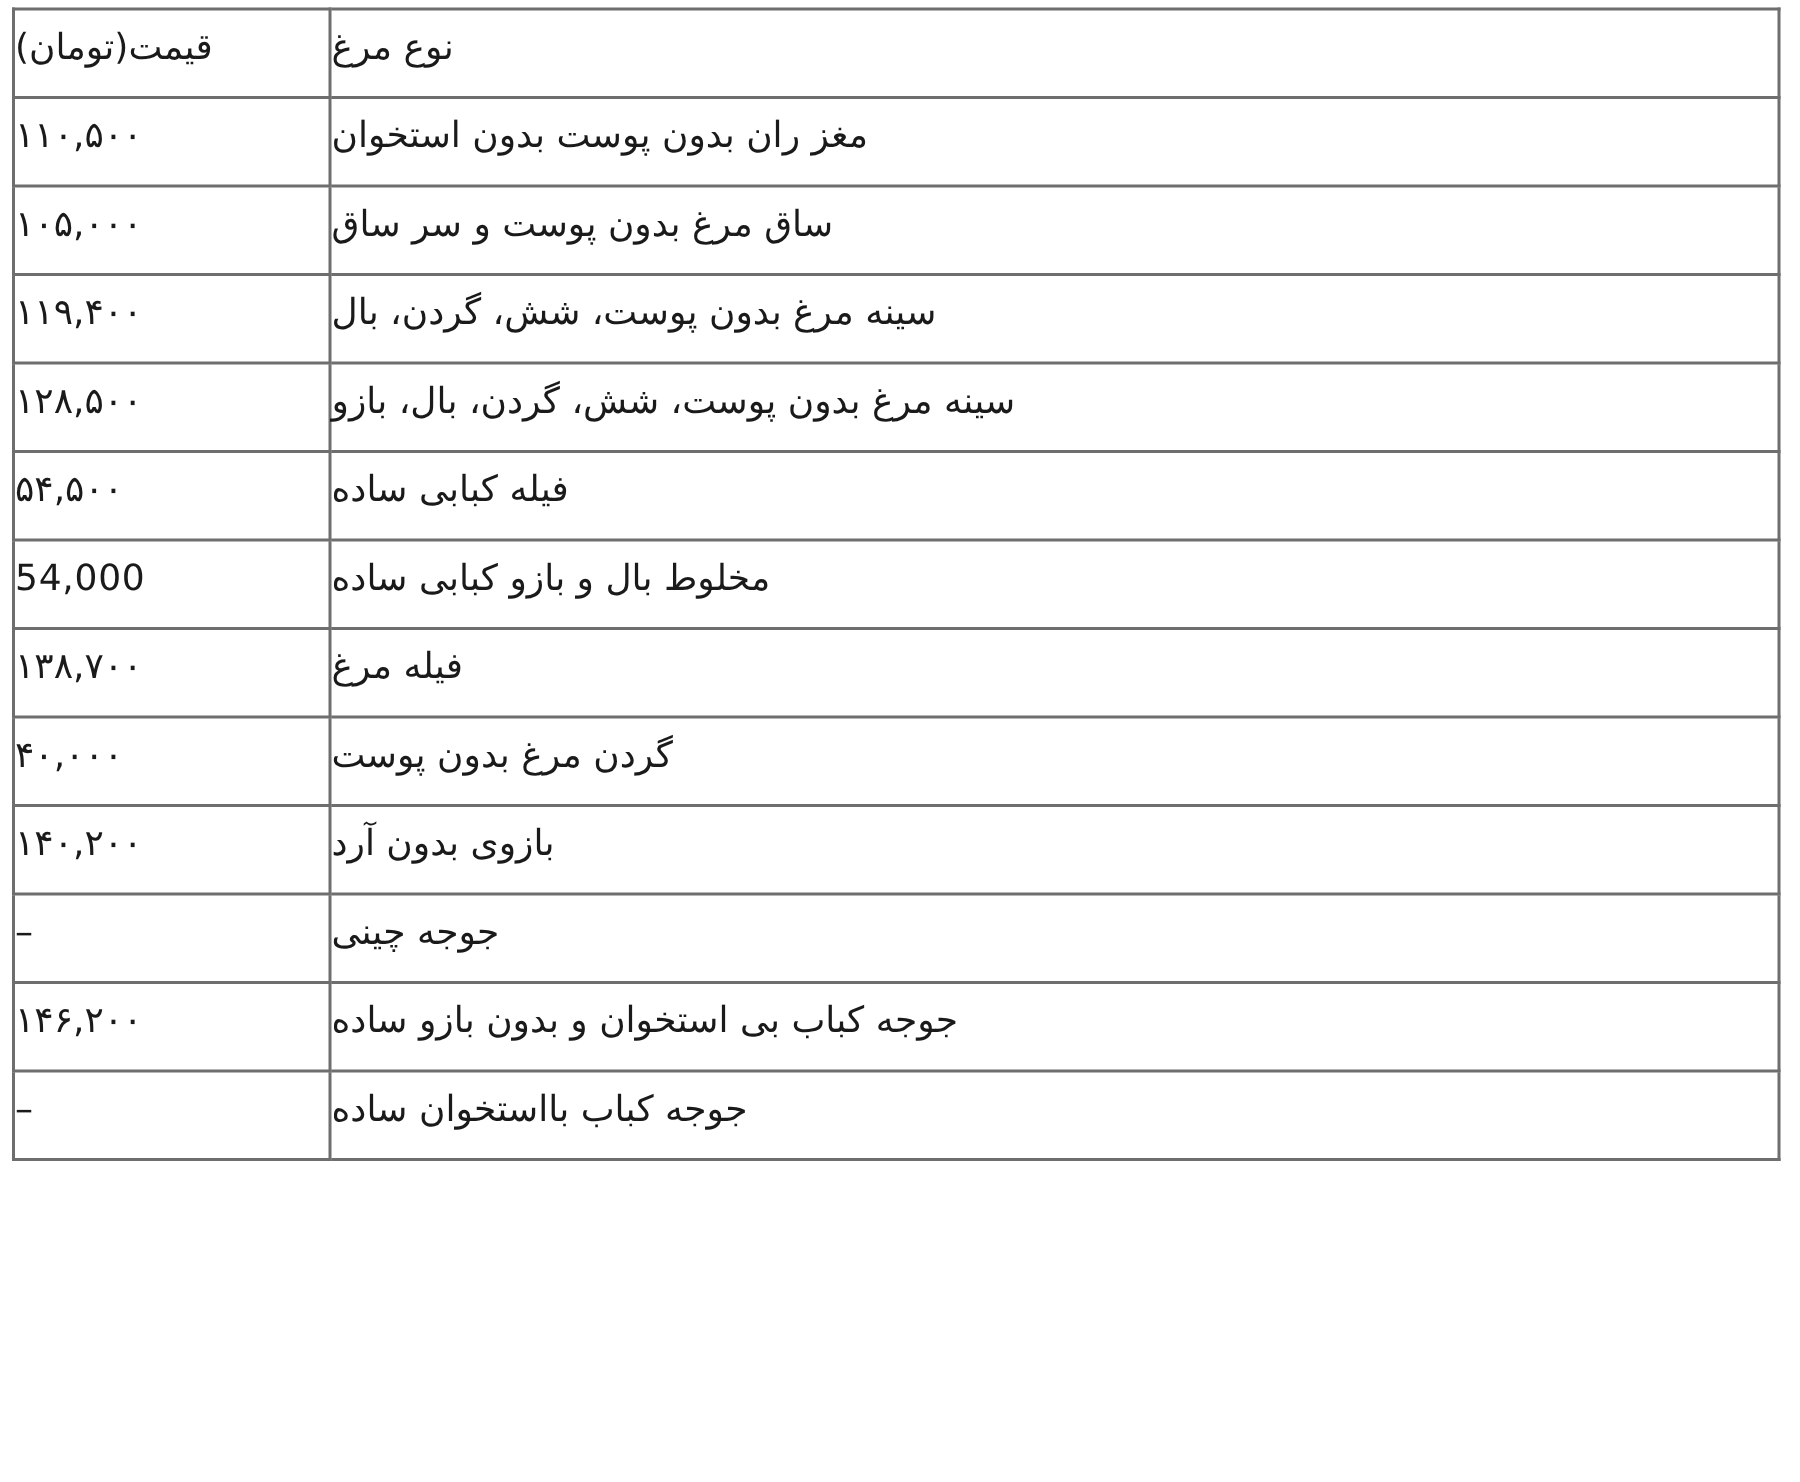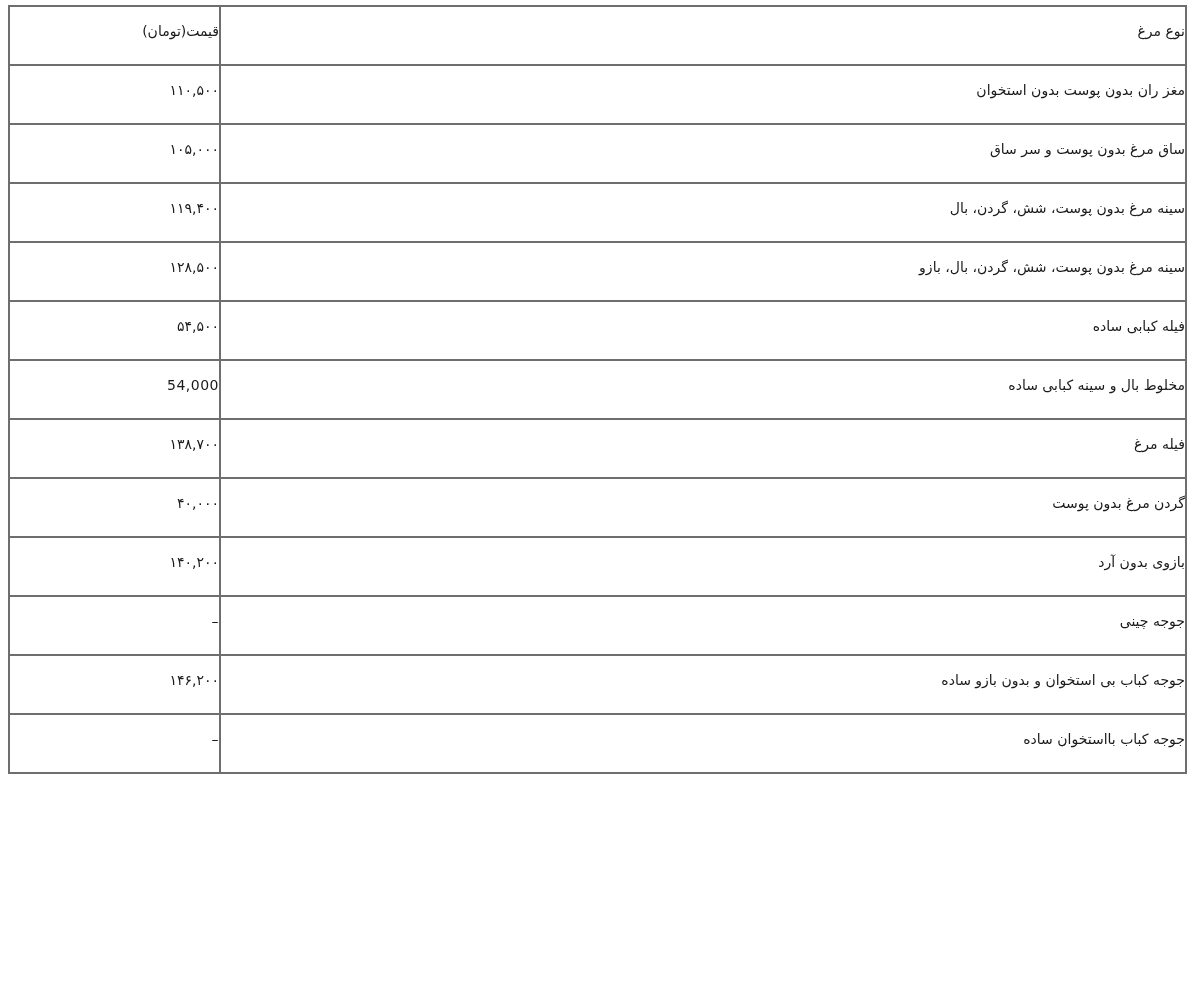--- a/index.html
+++ b/index.html
@@ -21,24 +21,24 @@
       top: 5px;
       width: 1179px;
       border-collapse: collapse;
       table-layout: fixed;
       direction: ltr;
     }
     .price-table td, .price-table th {
       border: 2px solid #6e6e6e;
       height: 57px;
       padding: 0;
-      text-align: right;
+      text-align: left;
       vertical-align: middle;
       font-weight: normal;
-      font-size: 14px;
+      font-size: 24px;
       direction: rtl;
       line-height: 1.1;
     }
     .price-table .col-price { width: 211px; }
     .price-table .col-type { width: auto; }
     .price-cell {
       font-size: 18px;
       letter-spacing: 0.5px;
     }
     .type-cell span, .price-cell span {
@@ -76,21 +76,21 @@
     <tr>
       <td class="price-cell"><span>۱۲۸,۵۰۰</span></td>
       <td class="type-cell"><span>سینه مرغ بدون پوست، شش، گردن، بال، بازو</span></td>
     </tr>
     <tr>
       <td class="price-cell"><span>۵۴,۵۰۰</span></td>
       <td class="type-cell"><span>فیله کبابی ساده</span></td>
     </tr>
     <tr>
       <td class="price-cell"><span>54,000</span></td>
-      <td class="type-cell"><span>مخلوط بال و سینه کبابی ساده</span></td>
+      <td class="type-cell"><span>مخلوط بال و بازو کبابی ساده</span></td>
     </tr>
     <tr>
       <td class="price-cell"><span>۱۳۸,۷۰۰</span></td>
       <td class="type-cell"><span>فیله مرغ</span></td>
     </tr>
     <tr>
       <td class="price-cell"><span>۴۰,۰۰۰</span></td>
       <td class="type-cell"><span>گردن مرغ بدون پوست</span></td>
     </tr>
     <tr>

